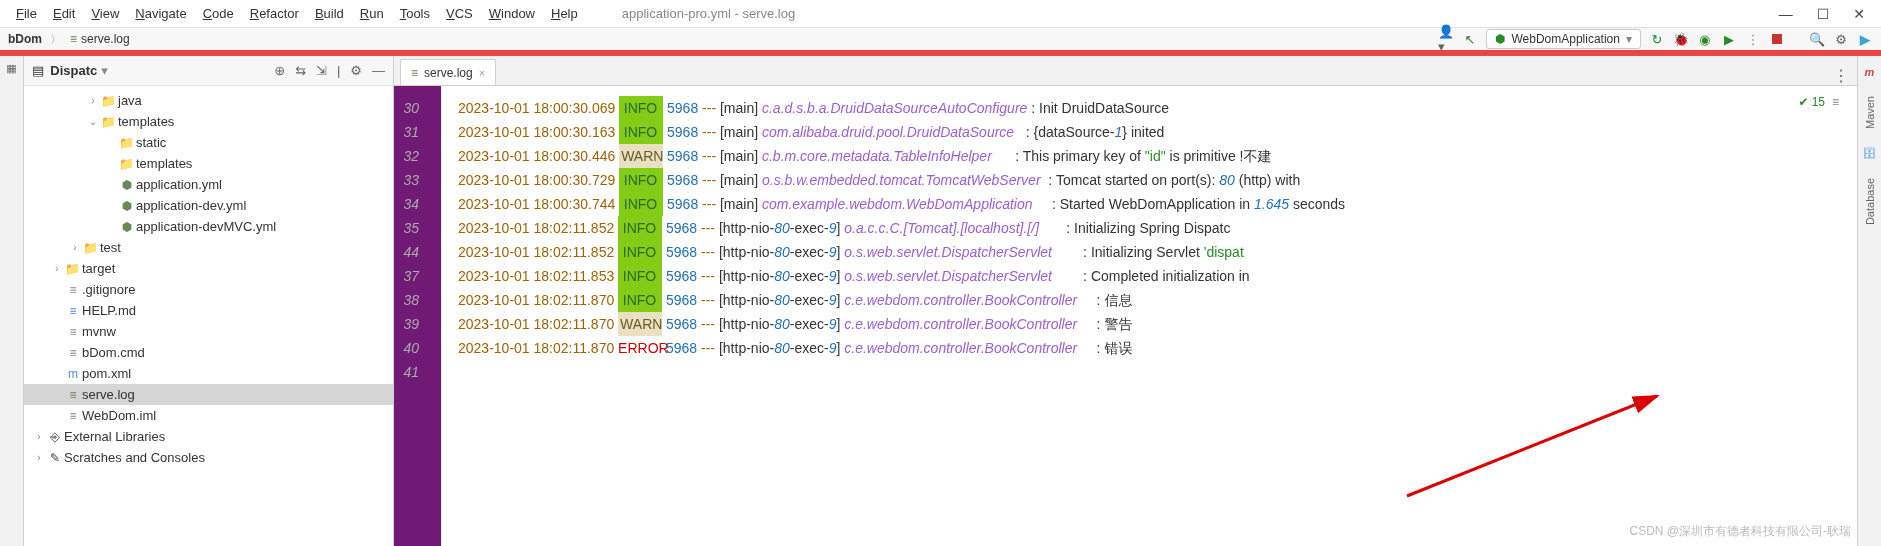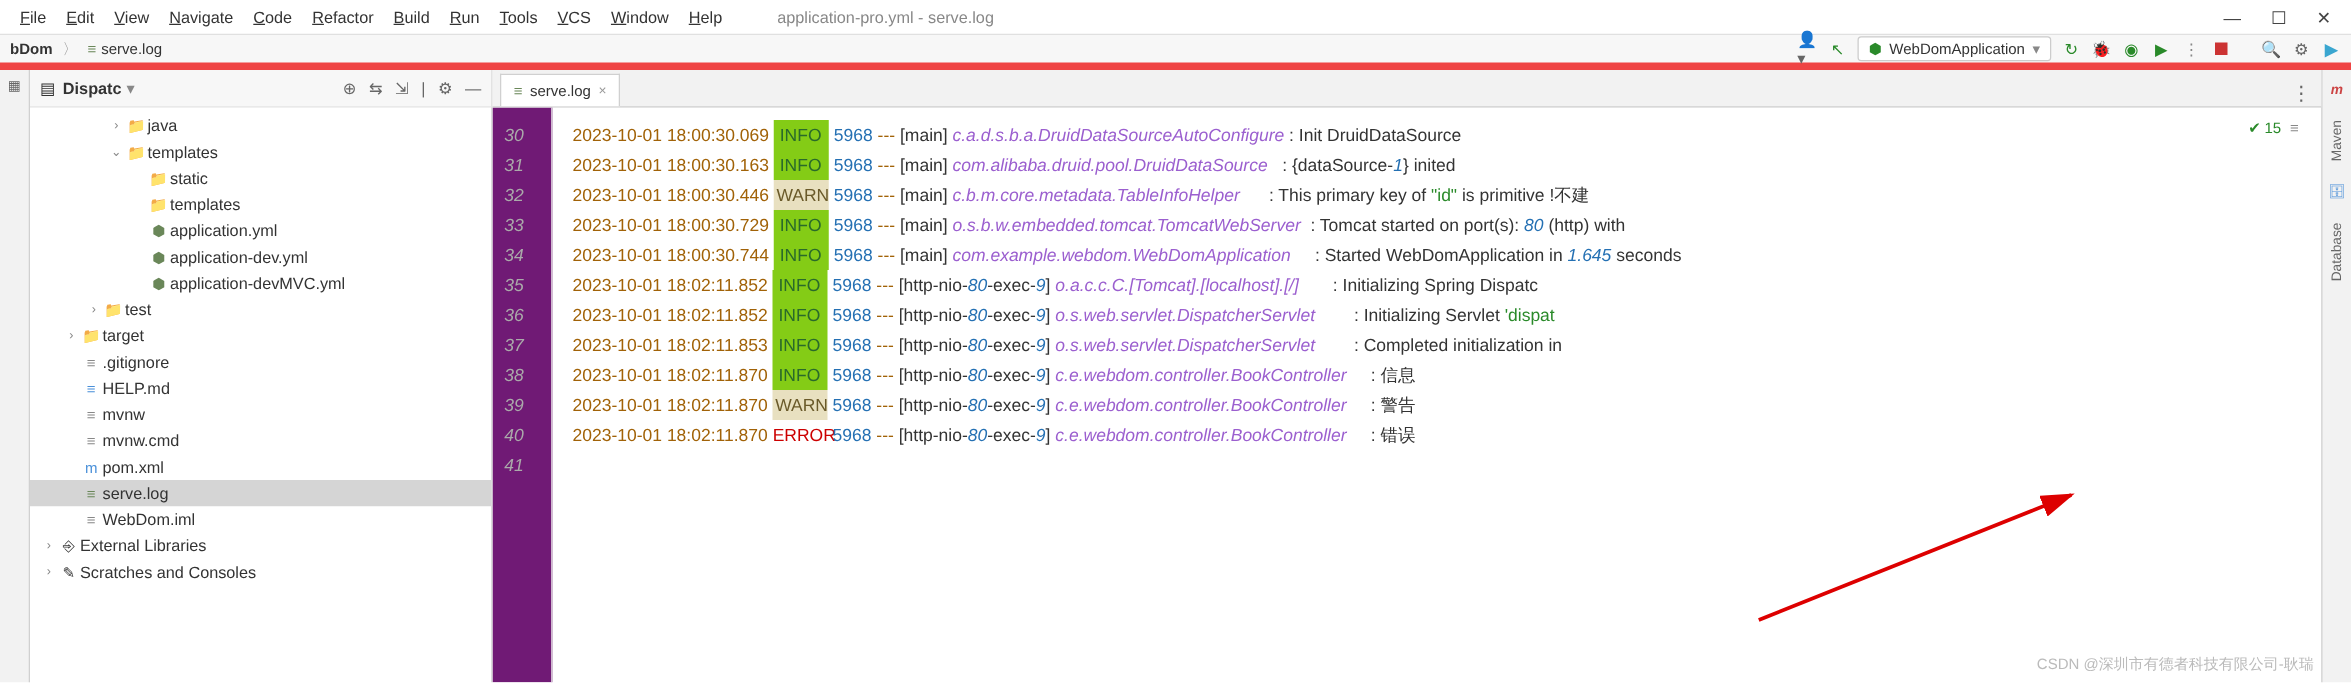--- a/index.html
+++ b/index.html
@@ -205,21 +205,21 @@
           <span>HELP.md</span>
         </div>
         <div class="tree-row" style="padding-left: 26px;">
           <span class="tree-expand"></span>
           <span class="tree-icon file-generic">≡</span>
           <span>mvnw</span>
         </div>
         <div class="tree-row" style="padding-left: 26px;">
           <span class="tree-expand"></span>
           <span class="tree-icon file-generic">≡</span>
-          <span>mvnw.cmd</span>
+          <span>bDom.cmd</span>
         </div>
         <div class="tree-row" style="padding-left: 26px;">
           <span class="tree-expand"></span>
           <span class="tree-icon file-xml">m</span>
           <span>pom.xml</span>
         </div>
         <div class="tree-row selected" style="padding-left: 26px;">
           <span class="tree-expand"></span>
           <span class="tree-icon file-txt">≡</span>
           <span>serve.log</span>
@@ -255,21 +255,21 @@
 
     <div class="log-body">
       <div class="gutter" id="gutter">
           <div style="height: 10px;"></div>
           <div>30</div>
           <div>31</div>
           <div>32</div>
           <div>33</div>
           <div>34</div>
           <div>35</div>
-          <div>36</div>
+          <div>44</div>
           <div>37</div>
           <div>38</div>
           <div>39</div>
           <div>40</div>
           <div>41</div>
         </div>
       <div class="log-lines" id="loglines">
         <div class="inspect-badge">✔ <span>15</span></div>
       <div class="log-line" style="height: 10px; overflow: hidden;"></div>
           <div class="log-line"><span class="ts">2023-10-01 18:00:30.069</span> <span class="lvl lvl-INFO">INFO </span> <span class="pid"><span class="num">5968</span></span> <span class="ts">---</span> <span class="thread">[main]</span> <span class="logger">c.a.d.s.b.a.DruidDataSourceAutoConfigure</span><span class="msg"> : Init DruidDataSource</span></div>

